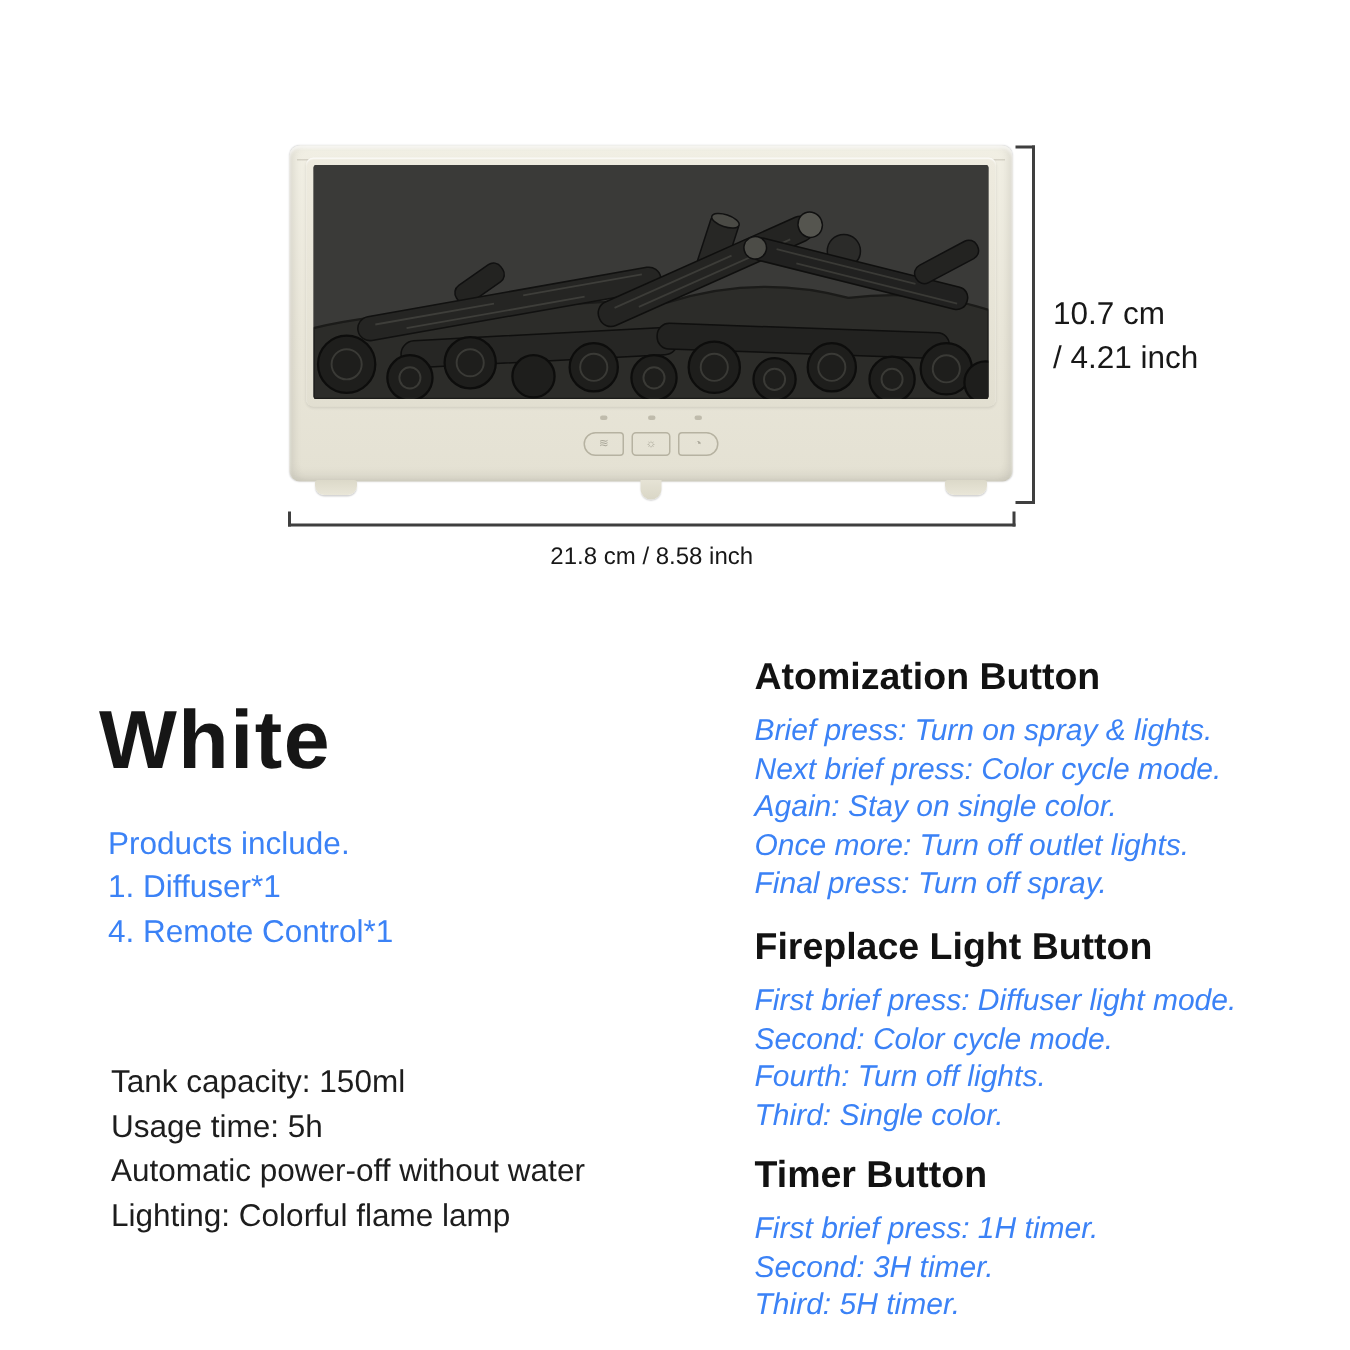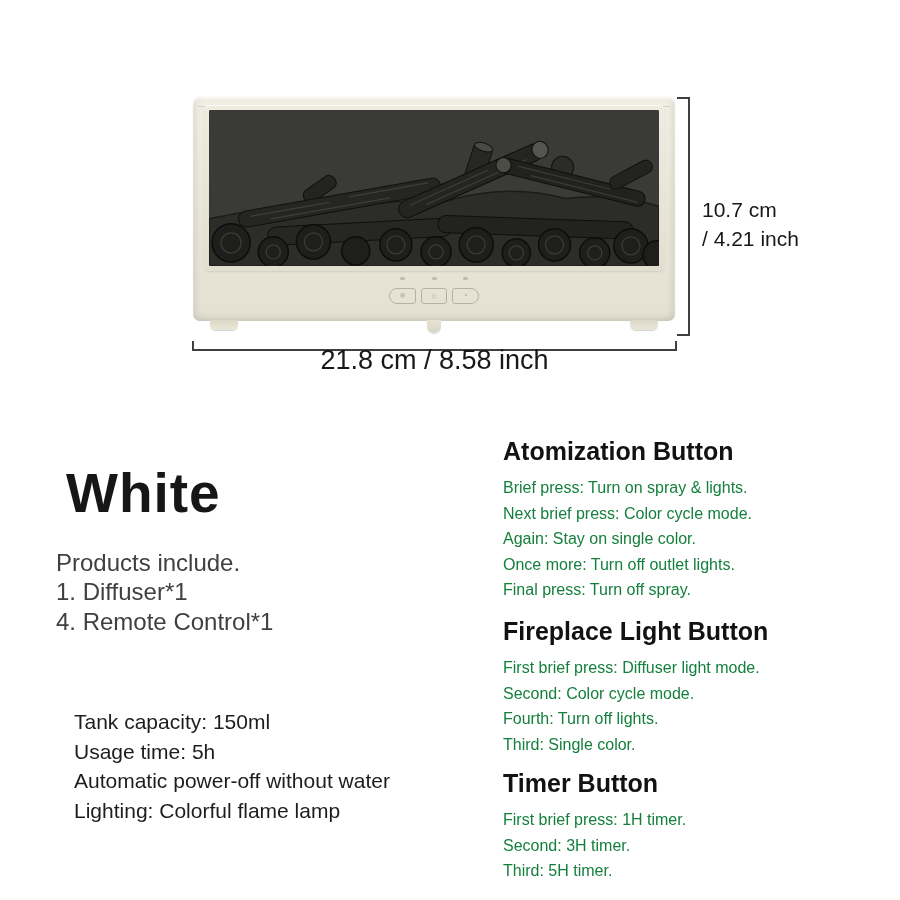--- a/index.html
+++ b/index.html
@@ -60,34 +60,34 @@
     background: linear-gradient(#dcd9c9, #e9e6d8); border-radius: 2px 2px 6px 6px;
     box-shadow: 0 1px 1px rgba(0,0,0,.18); }
   .foot.fl { left: 17px; } .foot.fr { left: 437px; }
 
   
   .dim-v { position: absolute; left: 677px; top: 97px; width: 13px; height: 239px;
     border-top: 2px solid #3f3f3f; border-right: 2px solid #3f3f3f; border-bottom: 2px solid #3f3f3f; }
   .dim-v-label { position: absolute; left: 702px; top: 195px; font-size: 21px; line-height: 29px; color: #181818; }
   .dim-h { position: absolute; left: 192px; top: 341px; width: 485px; height: 10px;
     border-left: 2px solid #3f3f3f; border-right: 2px solid #3f3f3f; border-bottom: 2px solid #3f3f3f; }
-  .dim-h-label { position: absolute; left: 192px; top: 347px; width: 485px; text-align: center;
-    font-size: 27px; line-height: 26px; color: #181818; }
+  .dim-h-label { position: absolute; left: 192px; top: 359px; width: 485px; text-align: center;
+    font-size: 16px; line-height: 26px; color: #181818; }
 
   
   .color-title { position: absolute; left: 66px; top: 464px; font-size: 55px; line-height: 58px;
     font-weight: 800; letter-spacing: 1px; color: #161616; }
-  .includes { position: absolute; left: 56px; top: 548px; font-size: 24px; line-height: 29.4px; color: #404040; }
+  .includes { position: absolute; left: 72px; top: 548px; font-size: 21px; line-height: 29.4px; color: #3b82f6; }
   .specs    { position: absolute; left: 74px; top: 707px; font-size: 21px; line-height: 29.5px; color: #1d1d1d; }
 
   
   .sec { position: absolute; left: 503px; width: 370px; }
   .sec.s1 { top: 435px; } .sec.s2 { top: 615px; } .sec.s3 { top: 767px; }
   .sec h2 { font-size: 25px; line-height: 32px; font-weight: 700; color: #121212; margin-bottom: 8px; }
-  .sec .ln { font-size: 16px; line-height: 25.5px; color: #15803d; }
+  .sec .ln { font-size: 20px; line-height: 25.5px; color: #3b82f6; font-style: italic; }
 </style>
 </head>
 <body>
 
 <div class="canvas">
 
   <div class="device">
     <div class="top-seam"></div>
     <div class="bezel">
       <div class="screen">

